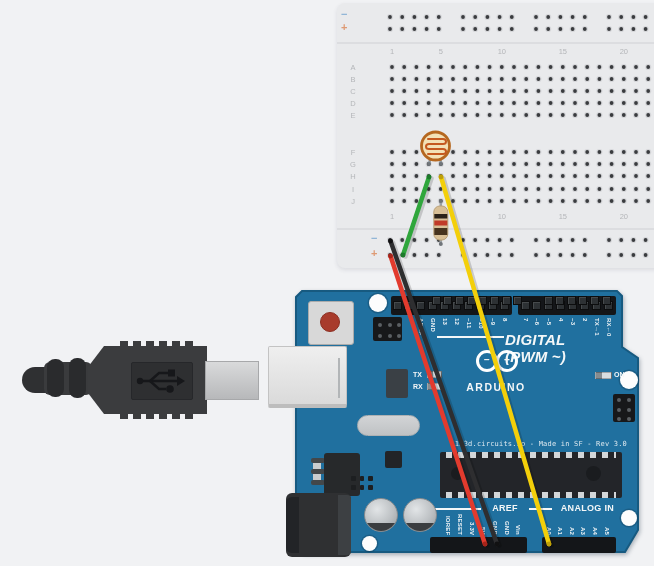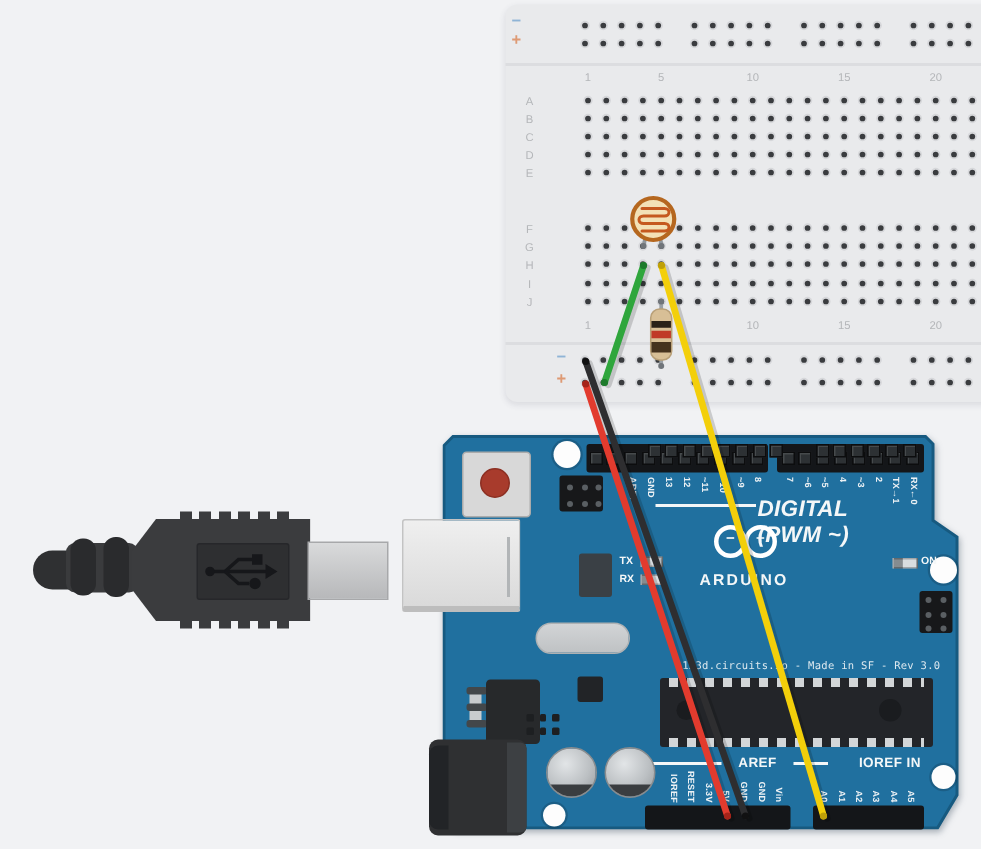--- a/index.html
+++ b/index.html
@@ -846,21 +846,21 @@
       <div class="pin" style="left: 36.3px; top: -241.5px;"></div>
       <div class="pin" style="left: 47.9px; top: -241.5px;"></div>
       <div class="pin" style="left: 59.5px; top: -241.5px;"></div>
     </div>
 
   <div class="whiteline" style="left:142px;top:46px;width:67px;"></div>
   <div class="boardtxt" style="left:210px;top:41px;width:105px;text-align:left;font-size:15px;letter-spacing:.2px;font-style:italic;">DIGITAL (PWM ~)</div>
   <div class="whiteline" style="left:137px;top:218px;width:49px;"></div>
   <div class="boardtxt" style="left:188px;top:213px;width:44px;text-align:center;font-size:9px;letter-spacing:.3px;">AREF</div>
   <div class="whiteline" style="left:234px;top:218px;width:23px;"></div>
-  <div class="boardtxt" style="left:255px;top:213px;width:64px;text-align:right;font-size:9px;letter-spacing:.3px;">IOREF IN</div>
+  <div class="boardtxt" style="left:255px;top:213px;width:64px;text-align:right;font-size:9px;letter-spacing:.3px;">ANALOG IN</div>
 
   <div class="abs" style="left:181px;top:60px;width:22px;height:22px;border:3.5px solid #fff;border-radius:50%;box-sizing:border-box;"></div>
   <div class="abs" style="left:201px;top:60px;width:22px;height:22px;border:3.5px solid #fff;border-radius:50%;box-sizing:border-box;"></div>
   <div class="boardtxt" style="left:181px;top:64px;width:22px;text-align:center;font-size:10px;">−</div>
   <div class="boardtxt" style="left:201px;top:64px;width:22px;text-align:center;font-size:10px;">+</div>
   <div class="boardtxt" style="left:155px;top:91px;width:92px;text-align:center;font-size:10.5px;letter-spacing:1.5px;">ARDUINO</div>
 
   <div class="boardtxt" style="left:118px;top:81px;font-size:7px;">TX</div>
   <div class="led" style="left:132px;top:81px;width:15px;"></div>
   <div class="boardtxt" style="left:118px;top:93px;font-size:7px;">RX</div>

